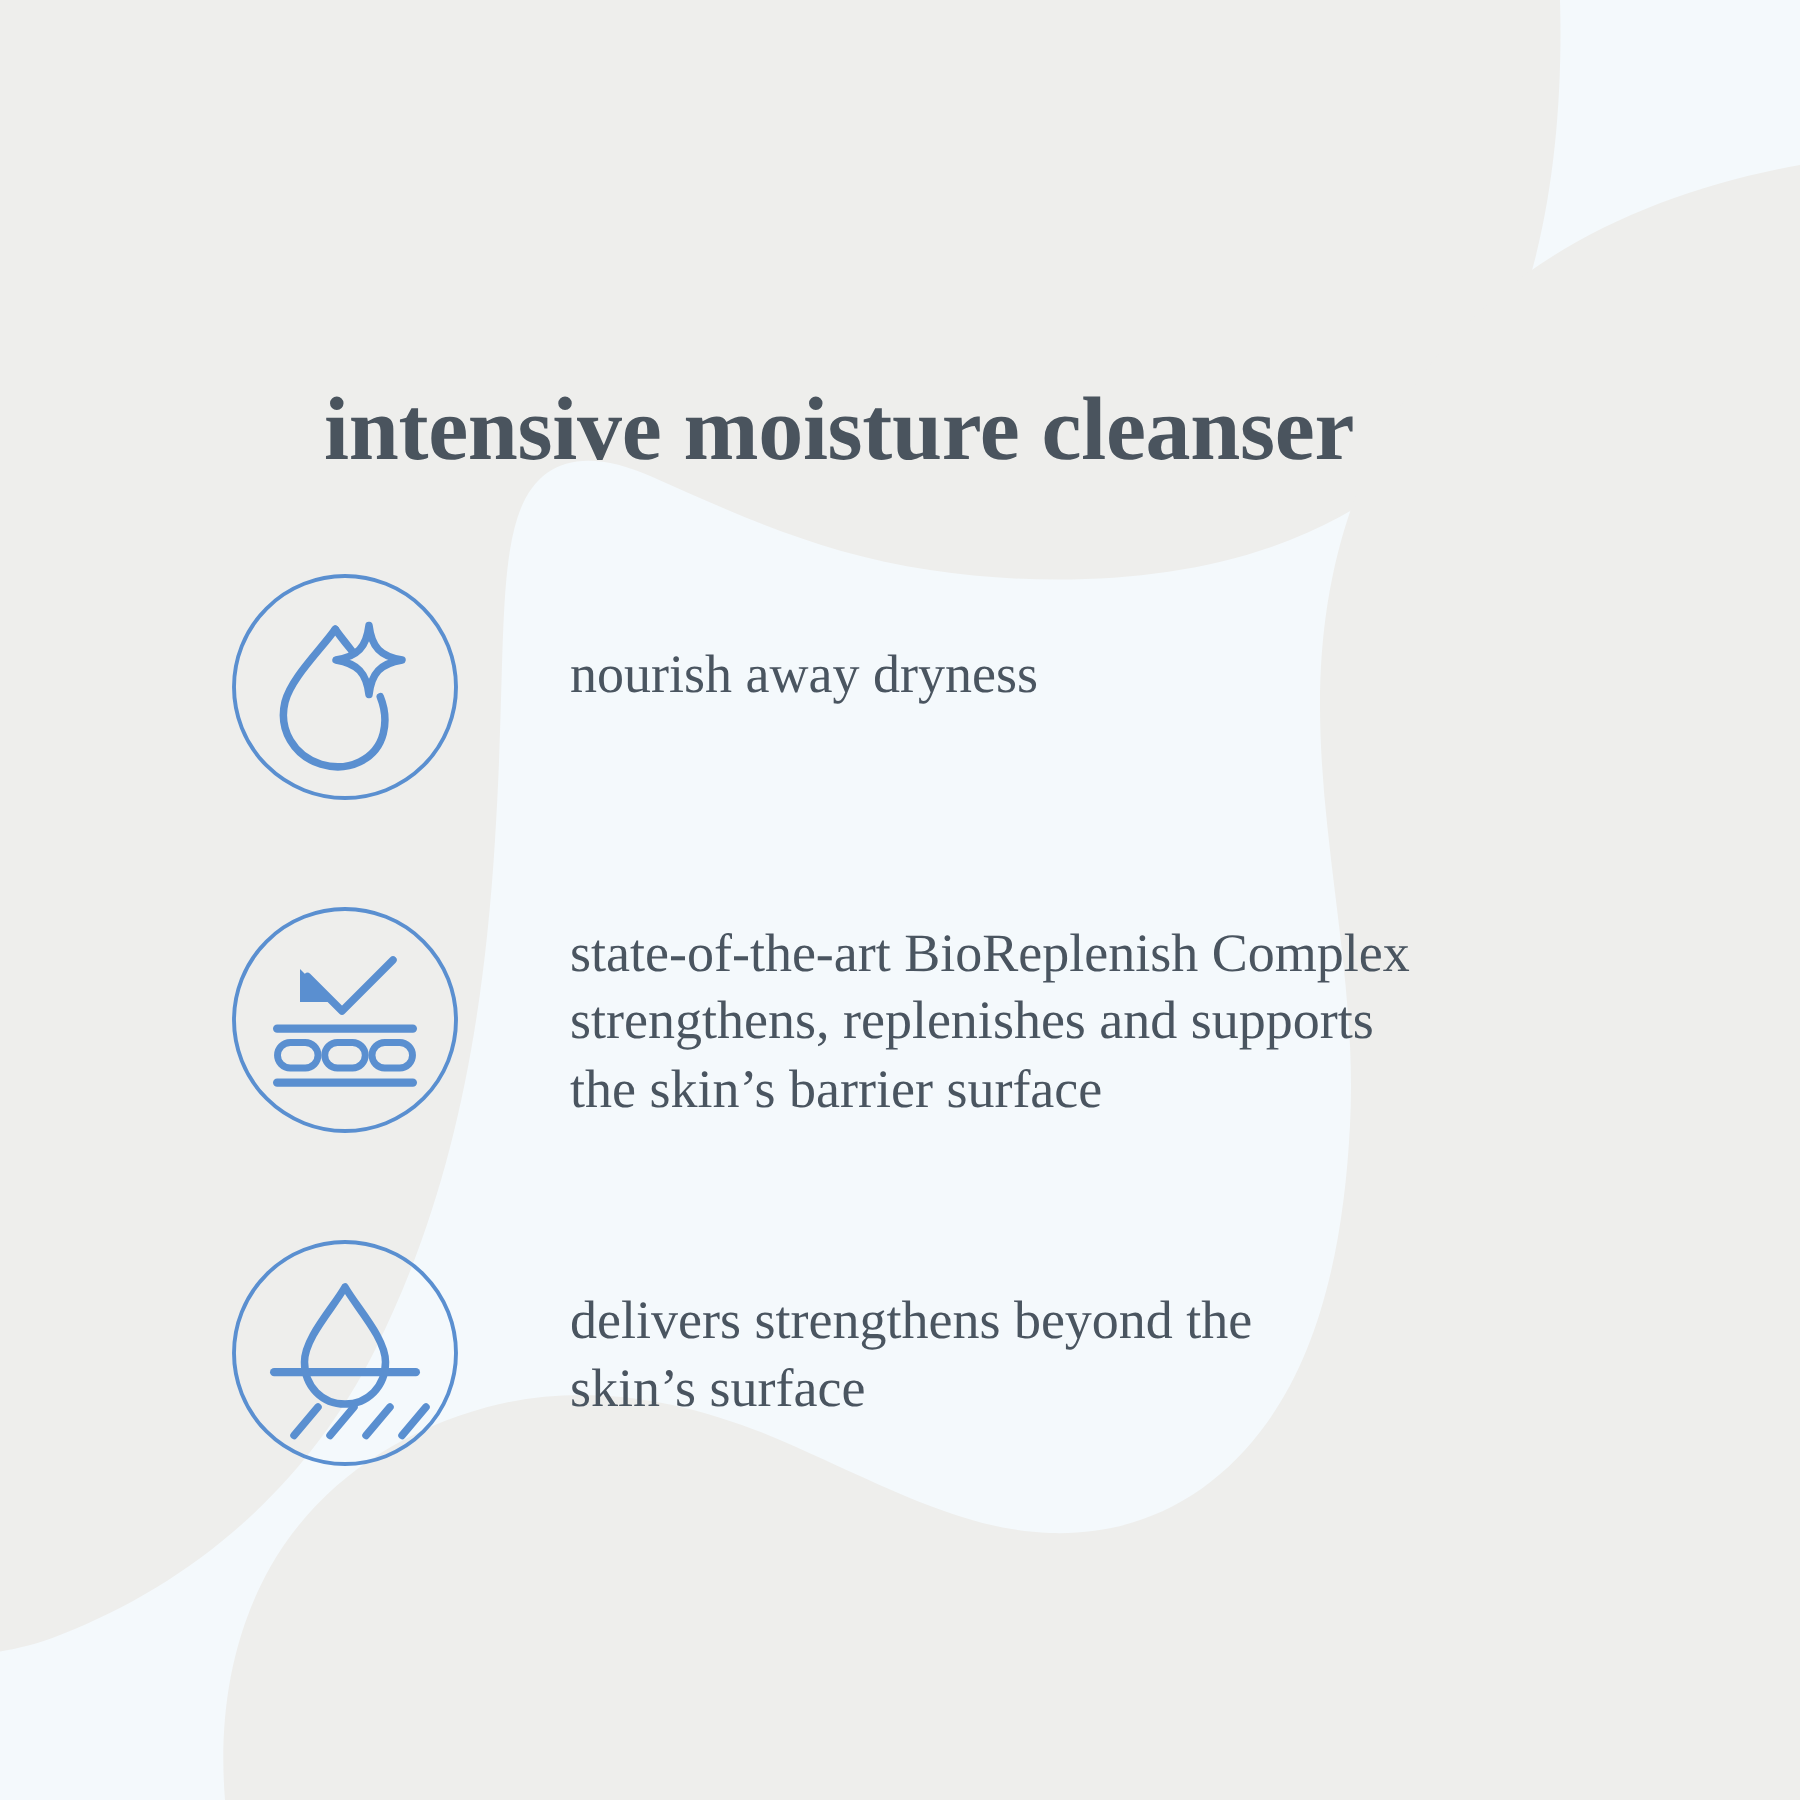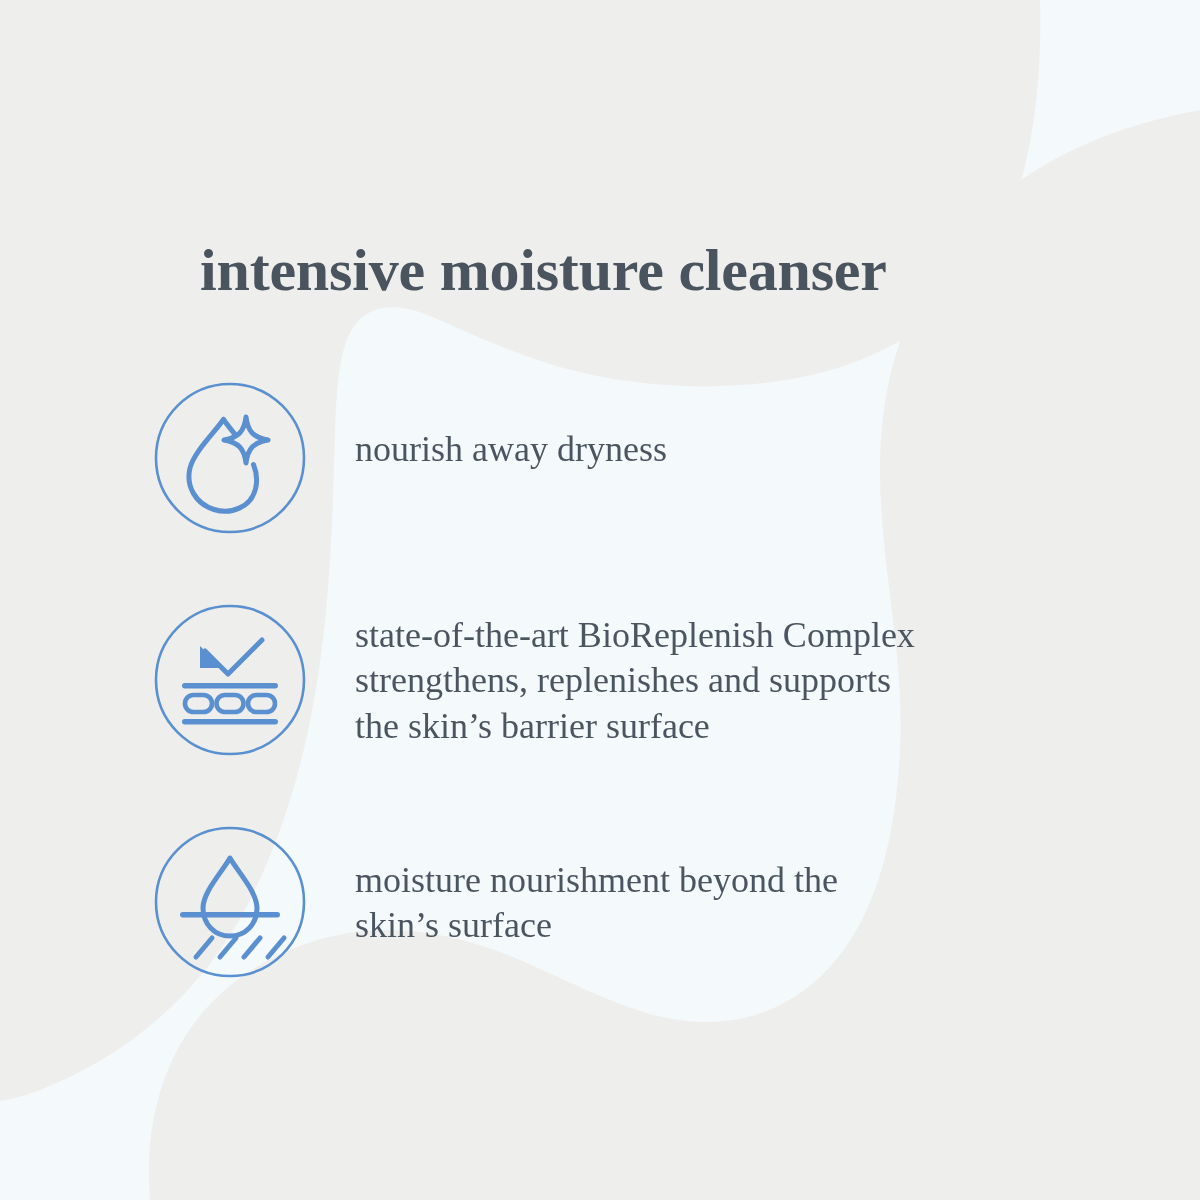--- a/index.html
+++ b/index.html
@@ -32,21 +32,21 @@
     display: block;
     pointer-events: none;
   }
 
   
   #page-title {
     position: absolute;
     left: 200px;
     top: 240px;
     width: 860px;
-    margin: 0;
+    margin: 16px;
     font-family: "Liberation Serif", "DejaVu Serif", serif;
     font-size: 60px;
     font-weight: 700;
     line-height: 1.0;
     letter-spacing: -0.2px;
     color: #4a545e;
     white-space: nowrap;
   }
 
   
@@ -59,20 +59,21 @@
     padding: 0;
     list-style: none;
   }
 
   .feature-row {
     position: relative;
     display: flex;
     align-items: flex-start;
     margin: 0 0 62px 0;
     min-height: 160px;
+    gap: 25px;
   }
   .feature-row:last-child { margin-bottom: 0; }
 
   .feature-icon {
     flex: 0 0 160px;
     width: 160px;
     height: 160px;
     display: block;
   }
   .feature-icon svg {
@@ -191,18 +192,18 @@
           <rect x="30" y="90" width="100" height="5.5" rx="2.75" fill="#5a8fd0"></rect>
 
           <g stroke="#5a8fd0" stroke-width="5" stroke-linecap="round">
             <line x1="46" y1="135" x2="62" y2="116"></line>
             <line x1="70" y1="135" x2="86" y2="116"></line>
             <line x1="94" y1="135" x2="110" y2="116"></line>
             <line x1="118" y1="135" x2="134" y2="116"></line>
           </g>
         </svg>
       </span>
-      <span class="feature-text">moisture nourishment beyond the
+      <span class="feature-text">delivers strengthens beyond the
 skin’s surface</span>
     </li>
 
   </ul>
 </div>
 
 </body></html>

